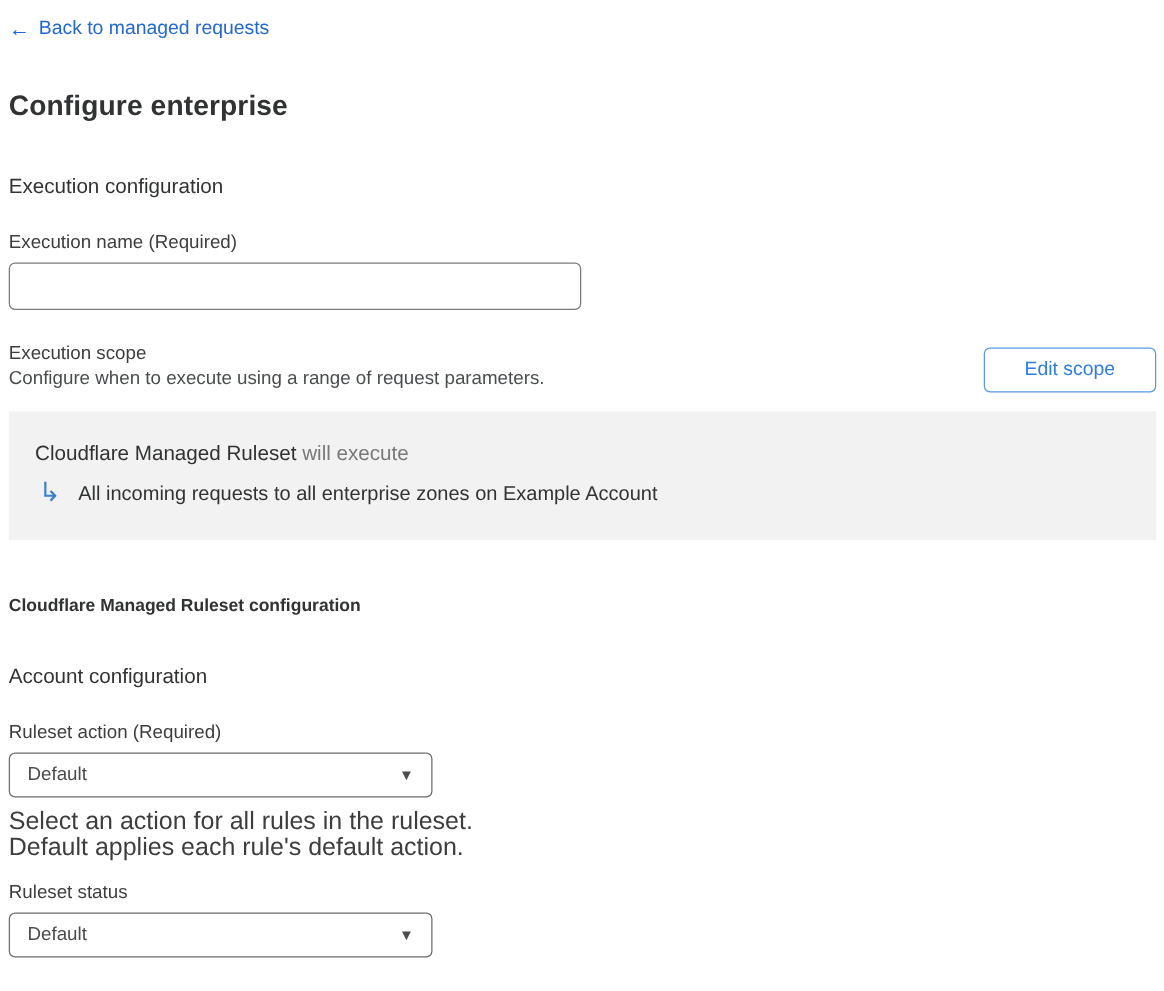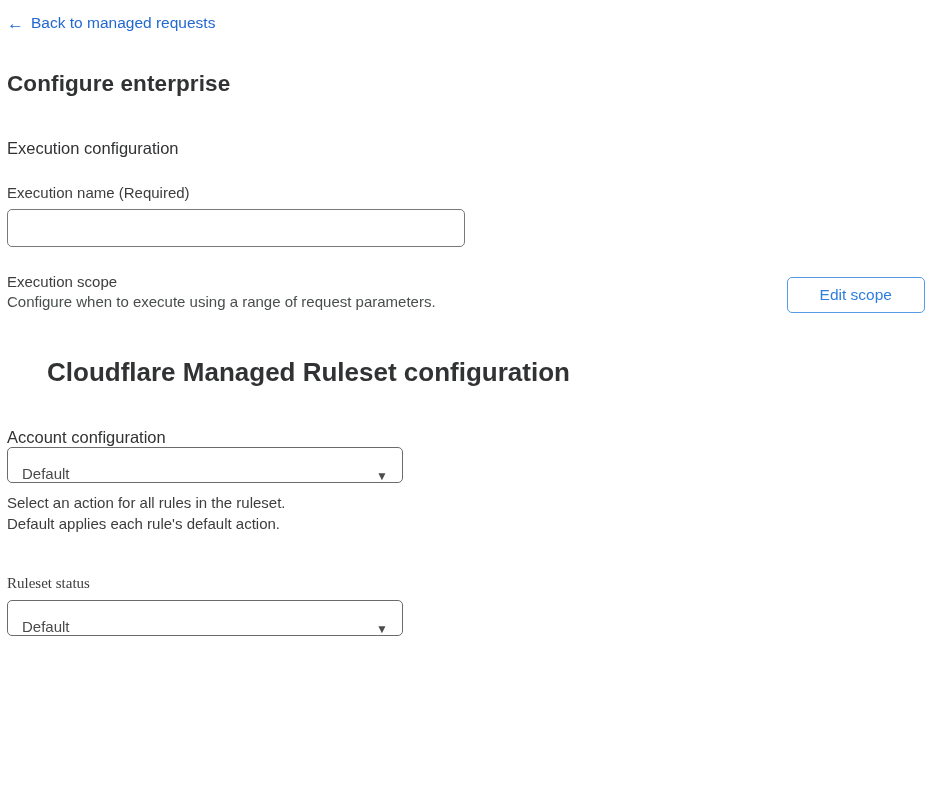--- a/index.html
+++ b/index.html
@@ -32,44 +32,43 @@
 
   
   h1.page-title {
     font-size: 22.5px;
     font-weight: 700;
     color: #313233;
     margin-top: 38px;
     letter-spacing: 0.1px;
   }
   h2.section-title {
-    font-size: 26px;
+    font-size: 14px;
     font-weight: 700;
     color: #313233;
     margin-top: 44px;
-    margin-left: 40px;
   }
   h3.subsection-title {
     font-size: 16.5px;
     font-weight: 400;
     color: #313233;
   }
 
   .exec-config-title { margin-top: 42px; }
   .ruleset-config-title { margin-top: 40px; }
 
   
   .field-label {
     font-size: 15px;
     color: #3d3d3d;
     margin-top: 26px;
     margin-bottom: 8px;
   }
   .help-text {
-    font-size: 15px;
+    font-size: 20px;
     color: #3d3d3d;
     line-height: 21px;
   }
 
   
   .text-input {
     width: 458px;
     height: 38px;
     border: 1px solid #797979;
     border-radius: 5px;
@@ -135,43 +134,43 @@
     line-height: 1;
     transform: translateY(-2px);
   }
   .summary-line2 .scope-value {
     font-size: 16px;
     color: #313233;
   }
 
   
   .select-box {
-    width: 396px;
+    width: 339px;
     height: 36px;
     border: 1px solid #6b6b6b;
     border-radius: 5px;
     background: #fff;
     display: flex;
-    align-items: flex-end;
+    align-items: center;
     justify-content: space-between;
     padding: 0 14px;
     cursor: pointer;
   }
   .select-box .select-value {
     font-size: 15px;
     color: #4a4a4a;
   }
   .select-box .select-caret {
     color: #4d4d4d;
     font-size: 12px;
     line-height: 1;
   }
   .select-help { margin-top: 9px; }
 
-  .status-label { margin-top: 41px; font-family: Liberation Serif, serif; }
+  .status-label { margin-top: 16px; }
 </style>
 </head>
 <body>
 
 <div class="page">
 
   <a class="back-link">
     <span class="arrow">←</span>
     <span>Back to managed requests</span>
   </a>
@@ -184,25 +183,35 @@
   <input class="text-input" type="text" value="" style="">
 
   <div class="scope-row">
     <div class="scope-text">
       <div class="scope-label">Execution scope</div>
       <div class="scope-desc">Configure when to execute using a range of request parameters.</div>
     </div>
     <button class="edit-scope-btn">Edit scope</button>
   </div>
 
+  <div class="summary-box">
+    <div class="summary-line1">
+      <span class="ruleset-name">Cloudflare Managed Ruleset</span><span class="will-execute"> will execute</span>
+    </div>
+    <div class="summary-line2">
+      <span class="branch-arrow">↳</span>
+      <span class="scope-value">All incoming requests to all enterprise zones on Example Account</span>
+    </div>
+  </div>
 
   <h2 class="section-title">Cloudflare Managed Ruleset configuration</h2>
 
   <h3 class="subsection-title ruleset-config-title">Account configuration</h3>
 
+  <div class="field-label">Ruleset action (Required)</div>
   <div class="select-box">
     <span class="select-value">Default</span>
     <span class="select-caret">▼</span>
   </div>
   <div class="help-text select-help">
     <div>Select an action for all rules in the ruleset.</div>
     <div>Default applies each rule's default action.</div>
   </div>
 
   <div class="field-label status-label">Ruleset status</div>

